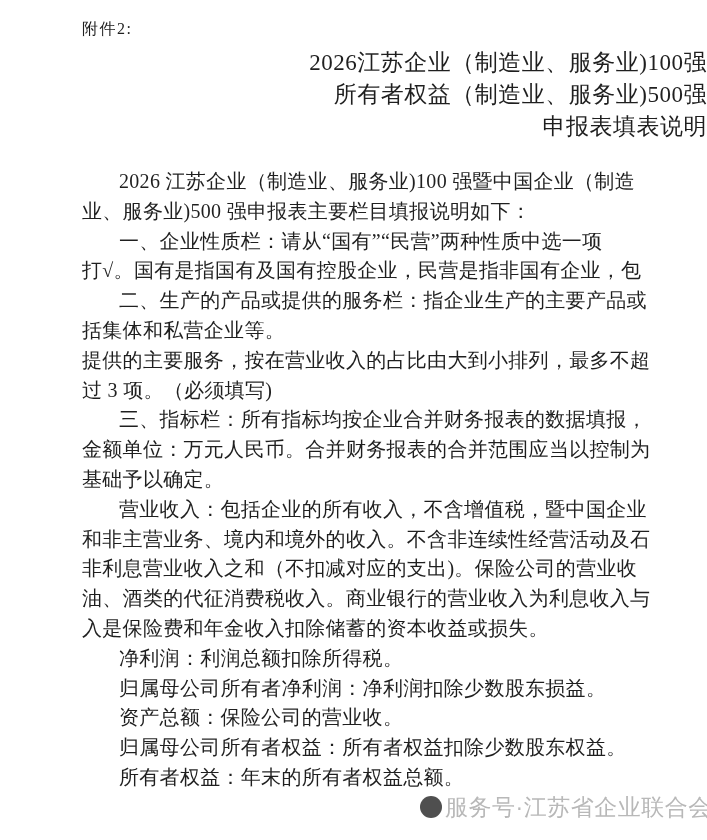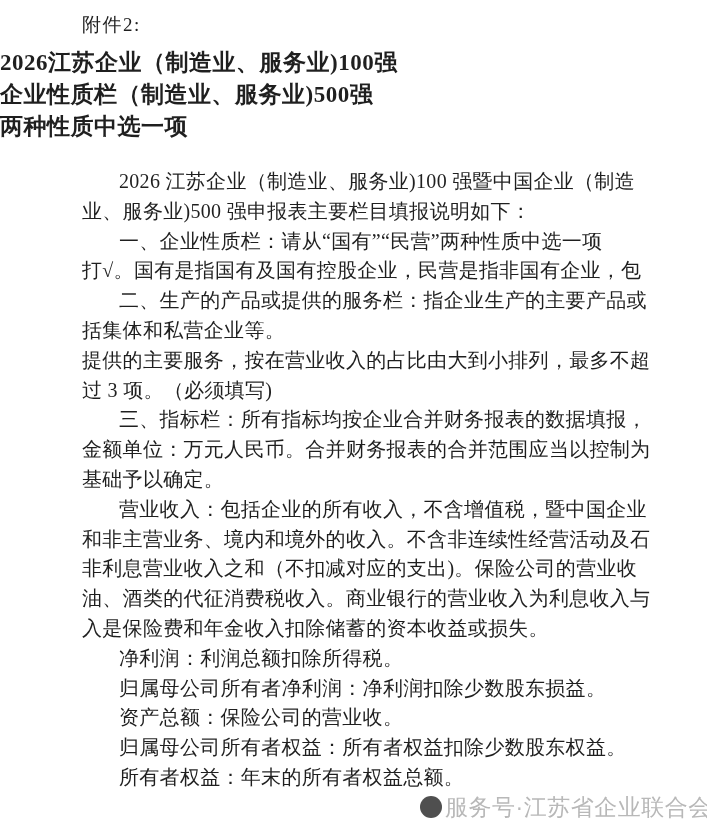--- a/index.html
+++ b/index.html
@@ -8,31 +8,31 @@
     width: 707px;
     height: 840px;
     background: #ffffff;
     overflow: hidden;
     font-family: "Liberation Serif", "DejaVu Serif", serif;
     color: #1f1f1f;
   }
   .attachment {
     position: absolute;
     left: 82px;
-    top: 12px;
-    font-size: 19px;
+    top: 19px;
+    font-size: 16px;
     letter-spacing: 1.5px;
   }
   .title {
     position: absolute;
     left: 0;
     right: 0;
     top: 47px;
-    text-align: left;
-    font-weight: 700;
+    text-align: right;
+    font-weight: 400;
     font-size: 23px;
     line-height: 32px;
     letter-spacing: 0.5px;
   }
   .doc-body {
     position: absolute;
     left: 82px;
     top: 167px;
     width: 562px;
     font-size: 20px;
@@ -75,22 +75,22 @@
 
   <div class="watermark">
     <span class="wm-avatar"></span>
     <span class="wm-text">服务号·江苏省企业联合会</span>
   </div>
 
   <div class="attachment">附件2:</div>
 
   <div class="title">
     <div>2026江苏企业（制造业、服务业)100强</div>
-    <div>企业性质栏（制造业、服务业)500强</div>
-    <div>两种性质中选一项</div>
+    <div>所有者权益（制造业、服务业)500强</div>
+    <div>申报表填表说明</div>
   </div>
 
   <div class="doc-body" id="body-lines">
       <div class="line indent">2026 江苏企业（制造业、服务业)100 强暨中国企业（制造</div>
       <div class="line">业、服务业)500 强申报表主要栏目填报说明如下：</div>
       <div class="line indent">一、企业性质栏：请从“国有”“民营”两种性质中选一项</div>
       <div class="line">打√。国有是指国有及国有控股企业，民营是指非国有企业，包</div>
       <div class="line indent">二、生产的产品或提供的服务栏：指企业生产的主要产品或</div>
       <div class="line">括集体和私营企业等。</div>
       <div class="line">提供的主要服务，按在营业收入的占比由大到小排列，最多不超</div>

